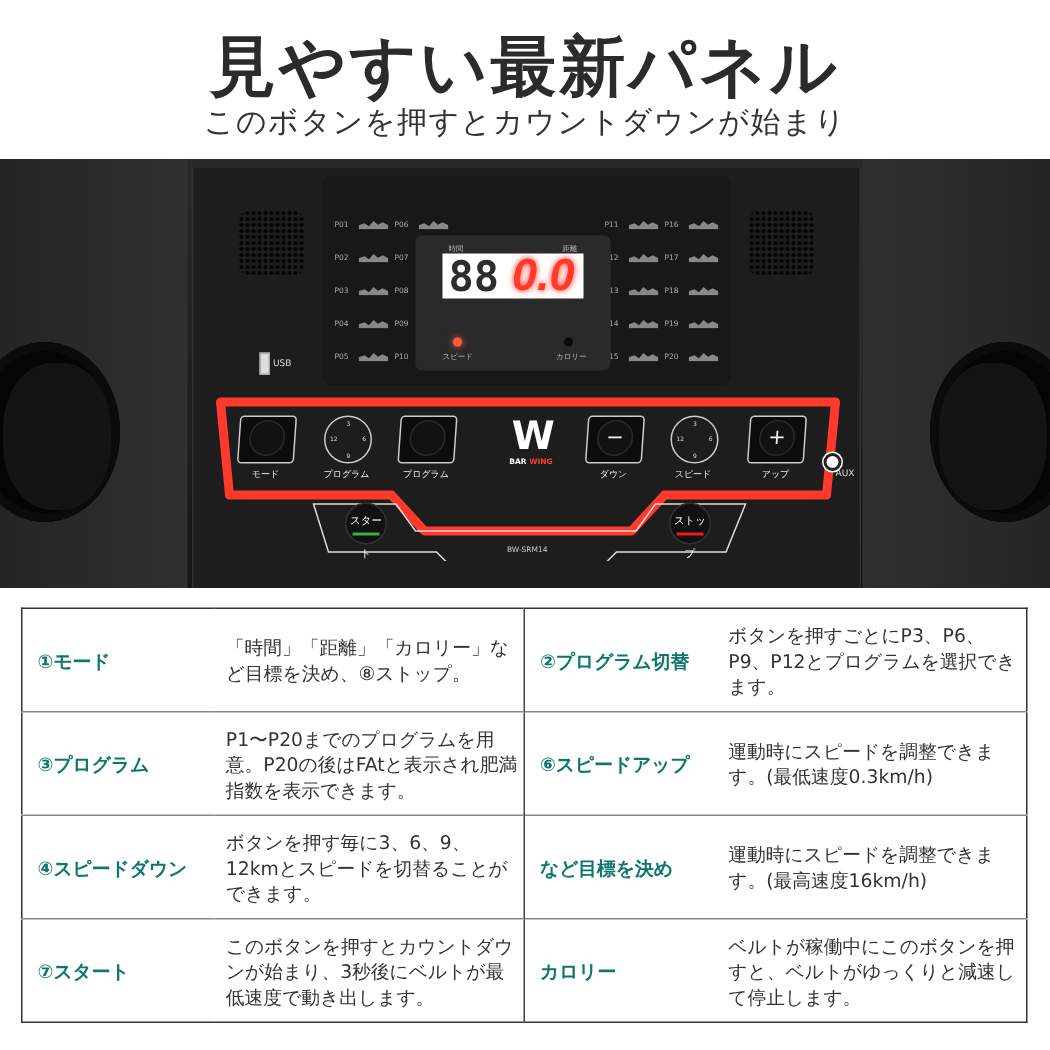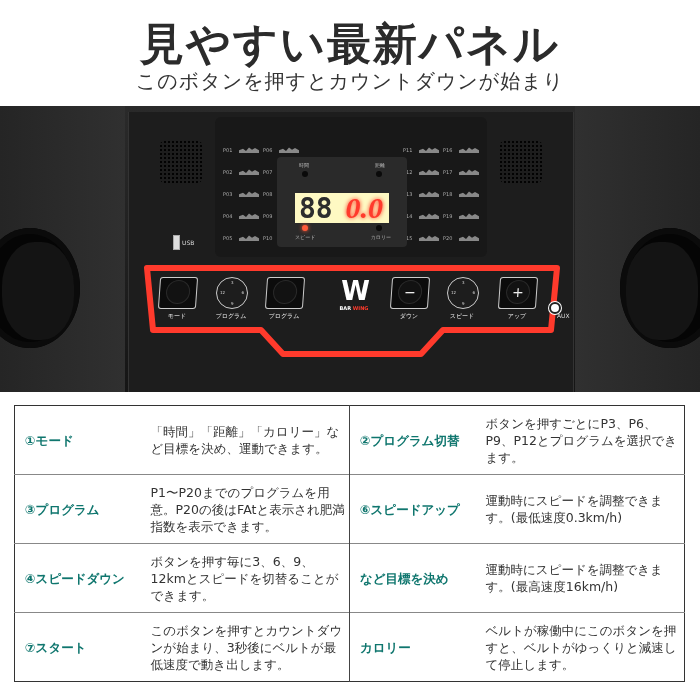--- a/index.html
+++ b/index.html
@@ -16,23 +16,23 @@
   .console{position:absolute;left:128px;top:6px;width:444px;height:280px;background:#1d1d1d;border-left:1px solid #333;border-right:1px solid #333;}
   .speaker{position:absolute;width:44px;height:44px;border-radius:8px;background-image:radial-gradient(#000 1.2px,transparent 1.4px);background-size:4px 4px;opacity:.9;}
   .spk-l{left:30px;top:28px;} .spk-r{right:30px;top:28px;}
   .upper-panel{position:absolute;left:86px;top:5px;width:272px;height:140px;background:#181818;border-radius:6px;}
   .prog-grid{position:absolute;font-size:5px;color:#aaa;}
   .prog-row{display:flex;align-items:flex-end;height:22px;gap:4px;}
   .prog-row .lbl{width:12px;}
   .prog-row .bar{width:20px;height:7px;background:#888;clip-path:polygon(0 100%,0 60%,20% 40%,35% 70%,50% 20%,65% 55%,80% 30%,100% 60%,100% 100%);}
   .prog-left{left:8px;top:14px;} .prog-right{right:8px;top:14px;}
   .display{position:absolute;left:148px;top:45px;width:130px;height:90px;background:#2a2a2a;border-radius:4px;}
-  .led-box{position:absolute;left:18px;top:36px;width:94px;height:30px;background:#fef9c3;display:flex;align-items:center;justify-content:flex-end;padding-right:6px;box-sizing:border-box;}
+  .led-box{position:absolute;left:18px;top:12px;width:94px;height:30px;background:#ffffff;display:flex;align-items:center;justify-content:flex-end;padding-right:6px;box-sizing:border-box;}
   .ghost{color:#2d2d2d;font-family:"DejaVu Sans Mono",monospace;font-size:28px;font-weight:bold;margin-right:auto;padding-left:4px;}
-  .led{color:#ff3a2c;font-family:Liberation Serif, serif;font-size:30px;font-weight:bold;font-style:italic;text-shadow:0 0 4px #ff2a1a;}
+  .led{color:#ff3a2c;font-family:Liberation Sans, sans-serif;font-size:30px;font-weight:bold;font-style:italic;text-shadow:0 0 4px #ff2a1a;}
   .dot{position:absolute;width:6px;height:6px;border-radius:50%;background:#0a0a0a;}
   .dot.red{background:#ff5a3a;box-shadow:0 0 4px #ff5a3a;}
   .tiny{position:absolute;font-size:5px;color:#bbb;}
   .usb{position:absolute;left:44px;top:120px;}
   .usb-port{display:inline-block;width:5px;height:13px;background:#ddd;border:1px solid #aaa;vertical-align:middle;}
   .usb-lbl{font-size:6px;color:#ddd;margin-left:2px;vertical-align:middle;}
   .red-frame{position:absolute;left:14px;top:152px;width:418px;height:98px;}
   .btn-row{position:absolute;left:22px;top:165px;width:400px;height:50px;}
   .btn{position:absolute;top:0;width:36px;height:30px;border:1px solid #ccc;border-radius:3px;transform:skewX(-4deg);background:#0c0c0c;}
   .btn .knob{position:absolute;left:7px;top:3px;width:22px;height:22px;border-radius:50%;background:#121212;box-shadow:0 0 0 1px #2a2a2a;color:#eee;text-align:center;font-size:14px;line-height:22px;}
@@ -209,28 +209,42 @@
           <div class="knob">+</div>
         </div>
       <div class="btn-lbl" style="left:341px;">アップ</div>
     </div>
 
     <div class="aux">
       <div class="jack"></div>
       <span class="lbl">AUX</span>
     </div>
 
+    <div class="start-stop">
+      <svg style="position:absolute;left:0;top:0;" width="345" height="40" viewBox="0 0 345 40">
+        <path d="M30 2 H85 L98 20 H245 L258 2 H318 L305 34 H232 L224 42 H120 L112 34 H40 Z" fill="none" stroke="#ddd" stroke-width="1"></path>
+      </svg>
+      <div class="ss-btn" style="left:52px;">
+        <span>スタート</span>
+        <div class="ss-line" style="background:#3cb043;"></div>
+      </div>
+      <div class="ss-btn" style="left:268px;">
+        <span>ストップ</span>
+        <div class="ss-line" style="background:#e02020;"></div>
+      </div>
+      <div class="model">BW-SRM14</div>
+    </div>
   </div>
 </div>
 
 <table class="spec">
   <tbody>
       <tr>
     <td class="name">①モード</td>
-    <td class="desc">「時間」「距離」「カロリー」など目標を決め、運動できます。</td>
+    <td class="desc">「時間」「距離」「カロリー」など目標を決め、⑧ストップ。</td>
     <td class="name divider">②プログラム切替</td>
     <td class="desc">ボタンを押すごとにP3、P6、P9、P12とプログラムを選択できます。</td>
   </tr>
   <tr>
     <td class="name">③プログラム</td>
     <td class="desc">P1〜P20までのプログラムを用意。P20の後はFAtと表示され肥満指数を表示できます。</td>
     <td class="name divider">⑥スピードアップ</td>
     <td class="desc">運動時にスピードを調整できます。(最低速度0.3km/h)</td>
   </tr>
   <tr>

